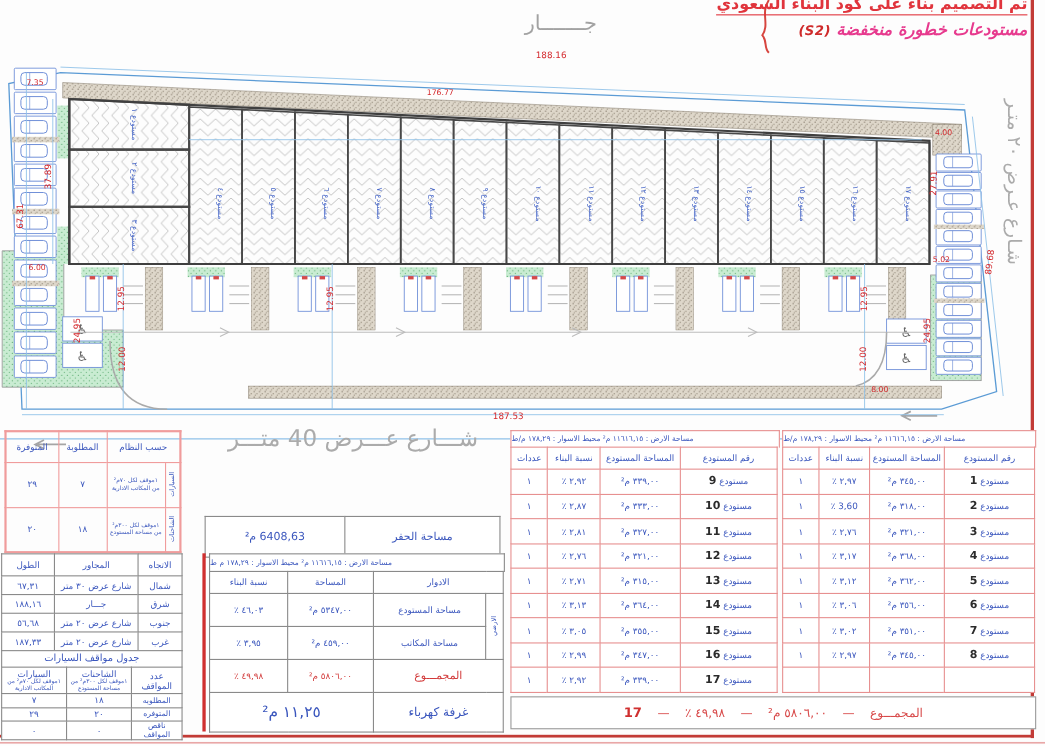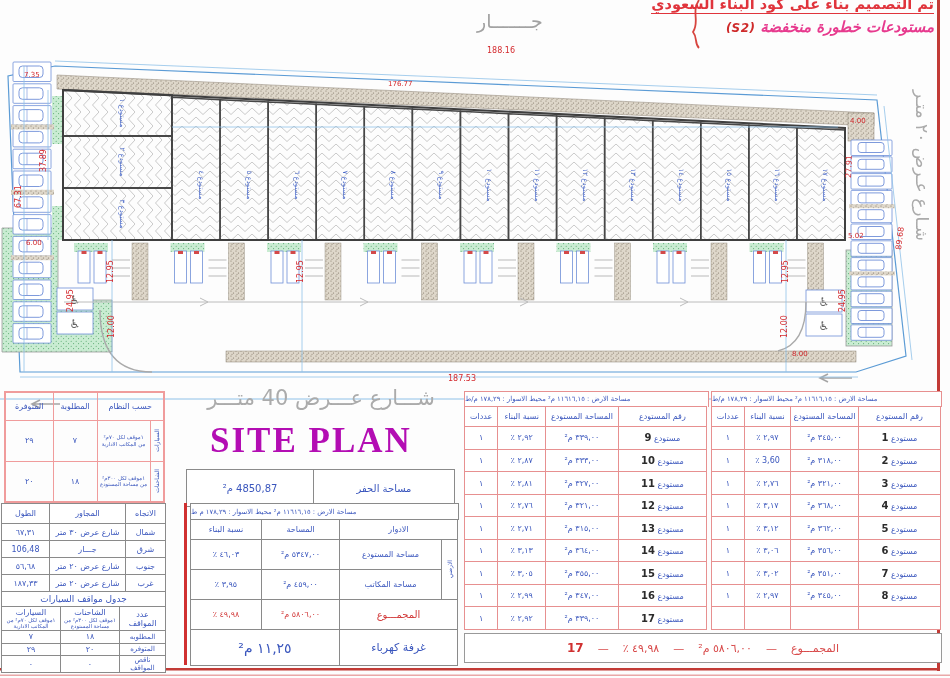--- a/index.html
+++ b/index.html
@@ -341,21 +341,20 @@
     <rect x="0" y="674.5" width="950" height="1.5" fill="#e9a7a7"></rect>
   </svg>
 
   <div class="abs banner1">تم التصميم بناء على كود البناء السعودي</div>
   <div class="abs banner2">
     <span>مستودعات خطورة منخفضة</span>
     <span class="s2">(S2)</span>
   </div>
   <div class="abs neighbor">جـــــــار</div>
   <div class="abs street-bottom">شـــارع عـــرض 40 متـــر</div>
-  <div class="abs siteplan">SITE PLAN</div>
 
   <table class="abs tbl-pink" style="left:4px;top:391px;width:161px;height:112px;">
     <colgroup>
         <col style="width:14px">
         <col style="width:53px">
         <col style="width:44px">
         <col style="width:48px">
       </colgroup>
     <tbody>
         <tr style="height:28px">
@@ -385,21 +384,21 @@
           <td>١٨</td>
           <td>٢٠</td>
         </tr>
       </tbody>
   </table>
 
   <table class="abs tbl-gray" style="left:186px;top:469px;width:269px;height:37px;">
     <tbody>
         <tr style="height:37px">
       <td style="width:136px;font-size:10px">مساحة الحفر</td>
-      <td style="font-size:10px">4850,87 م²</td>
+      <td style="font-size:10px">6408,63 م²</td>
     </tr>
   </tbody>
     </table>
 
   <table class="abs tbl-gray" style="left:1px;top:503px;width:164px;height:88px;">
     <colgroup>
         <col style="width:40px">
         <col style="width:76px">
         <col style="width:48px">
       </colgroup>
@@ -412,21 +411,21 @@
     </tbody>
       <tbody id="dir-body">
         <tr style="height: 17px;">
           <td>شمال</td>
           <td>شارع عرض ٣٠ متر</td>
           <td>٦٧,٣١</td>
         </tr>
         <tr style="height: 17px;">
           <td>شرق</td>
           <td>جـــار</td>
-          <td>106,48</td>
+          <td>١٨٨,١٦</td>
         </tr>
         <tr style="height: 17px;">
           <td>جنوب</td>
           <td>شارع عرض ٢٠ متر</td>
           <td>٥٦,٦٨</td>
         </tr>
         <tr style="height: 17px;">
           <td>غرب</td>
           <td>شارع عرض ٢٠ متر</td>
           <td>١٨٧,٣٣</td>

